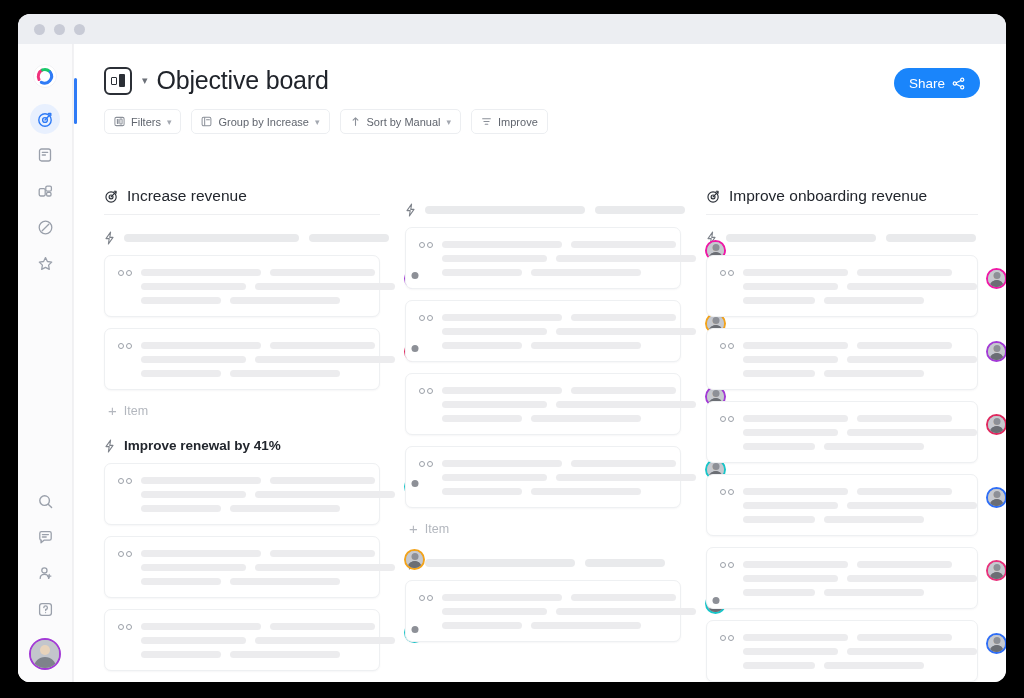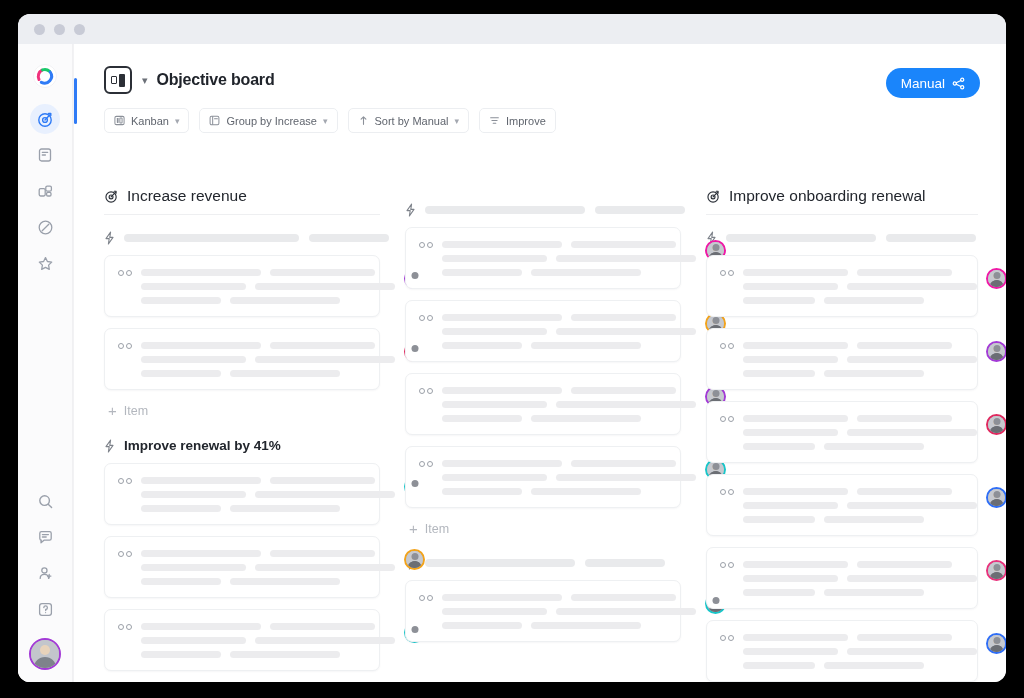--- a/index.html
+++ b/index.html
@@ -77,21 +77,21 @@
 
   .head { padding: 22px 26px 0 30px; }
   .title-row { display: flex; align-items: center; gap: 9px; }
   .board-icon {
     width: 28px; height: 28px; border: 2px solid #2b2f36; border-radius: 6px;
     display: flex; align-items: center; justify-content: center; gap: 2.5px;
   }
   .bi-a { width: 6px; height: 8px; border: 1.6px solid #2b2f36; border-radius: 1px; }
   .bi-b { width: 6px; height: 13px; background: #2b2f36; border-radius: 1px; }
   .chev { color: #6b7078; font-size: 11px; margin-left: 1px; }
-  .page-title { font-size: 16px; color: #20242b; font-weight: 700; letter-spacing: -.2px; }
+  .page-title { font-size: 25px; color: #20242b; font-weight: 400; letter-spacing: -.2px; }
 
   .share-btn {
     position: absolute; right: 26px; top: 24px;
     background: #1a85fb; color: #fff; border: none; border-radius: 16px;
     height: 30px; padding: 0 15px; font-size: 13.5px;
     display: flex; align-items: center; gap: 7px; cursor: pointer;
     font-family: "Liberation Sans", sans-serif;
   }
 
   .toolbar { display: flex; gap: 10px; margin-top: 14px; }
@@ -272,41 +272,41 @@
           <div class="title-row">
             <span class="board-icon">
               <span class="bi-a"></span>
                 <span class="bi-b"></span>
             </span>
             <span class="chev">▾</span>
             <span class="page-title">Objective board</span>
           </div>
 
           <button class="share-btn">
-            <span>Manual</span>
+            <span>Share</span>
             <span>
               <svg width="13" height="13" viewBox="0 0 14 14" fill="none" stroke="#fff" stroke-width="1.3">
                 <circle cx="11" cy="3" r="1.7"></circle>
                   <circle cx="3" cy="7" r="1.7"></circle>
                   <circle cx="11" cy="11" r="1.7"></circle>
                 <path d="M4.6 6.2 L9.5 3.8M4.6 7.8 L9.5 10.2" stroke-linecap="round"></path>
               </svg>
             </span>
           </button>
 
           <div class="toolbar">
             <div class="tb">
               <span class="tbi">
                 <svg width="11" height="11" viewBox="0 0 12 12" fill="none" stroke="currentColor" stroke-width="1.1">
                   <rect x="1" y="1.5" width="10" height="9" rx="1.6"></rect>
                   <rect x="3.1" y="3.4" width="1.9" height="5.2" rx=".5" fill="currentColor" stroke="none"></rect>
                   <rect x="6.4" y="3.4" width="2.4" height="5.2" rx=".5"></rect>
                 </svg>
               </span>
-              <span>Kanban</span>
+              <span>Filters</span>
               <span class="tbc">▾</span>
             </div>
             <div class="tb">
               <span class="tbi">
                 <svg width="11" height="11" viewBox="0 0 12 12" fill="none" stroke="currentColor" stroke-width="1.1">
                   <rect x="1.2" y="1.4" width="9.6" height="9.2" rx="1.6"></rect>
                   <path d="M4 1.4v9.2"></path>
                     <path d="M6 4h3.2" stroke-linecap="round"></path>
                 </svg>
               </span>
@@ -671,21 +671,21 @@
             <div class="col">
               <div class="col-head">
                 <span>
                   <svg width="15" height="15" viewBox="0 0 17 17" fill="none" stroke="#2b3038" stroke-width="1.3">
                     <circle cx="8" cy="9" r="5.8"></circle>
                     <circle cx="8" cy="9" r="2.2"></circle>
                     <path d="M8 9 L13 3.9" stroke-linecap="round"></path>
                     <path d="M11.5 2.6 L13.7 2.6 L13.7 4.8" stroke-linecap="round" stroke-linejoin="round"></path>
                   </svg>
                 </span>
-                <span class="col-title">Improve onboarding renewal</span>
+                <span class="col-title">Improve onboarding revenue</span>
               </div>
               <div class="group-row">
                 <span>
                   <svg width="11" height="14" viewBox="0 0 11 14" fill="none" stroke="#7d828a" stroke-width="1.1" stroke-linejoin="round">
                     <path d="M6.6 1 2 7.6h3.2L4.4 13 9 6.4H5.8z"></path>
                   </svg>
                 </span>
                 <span class="bars">
                   <span class="bar" style="width:150px"></span>
                   <span class="bar" style="width:90px"></span>

